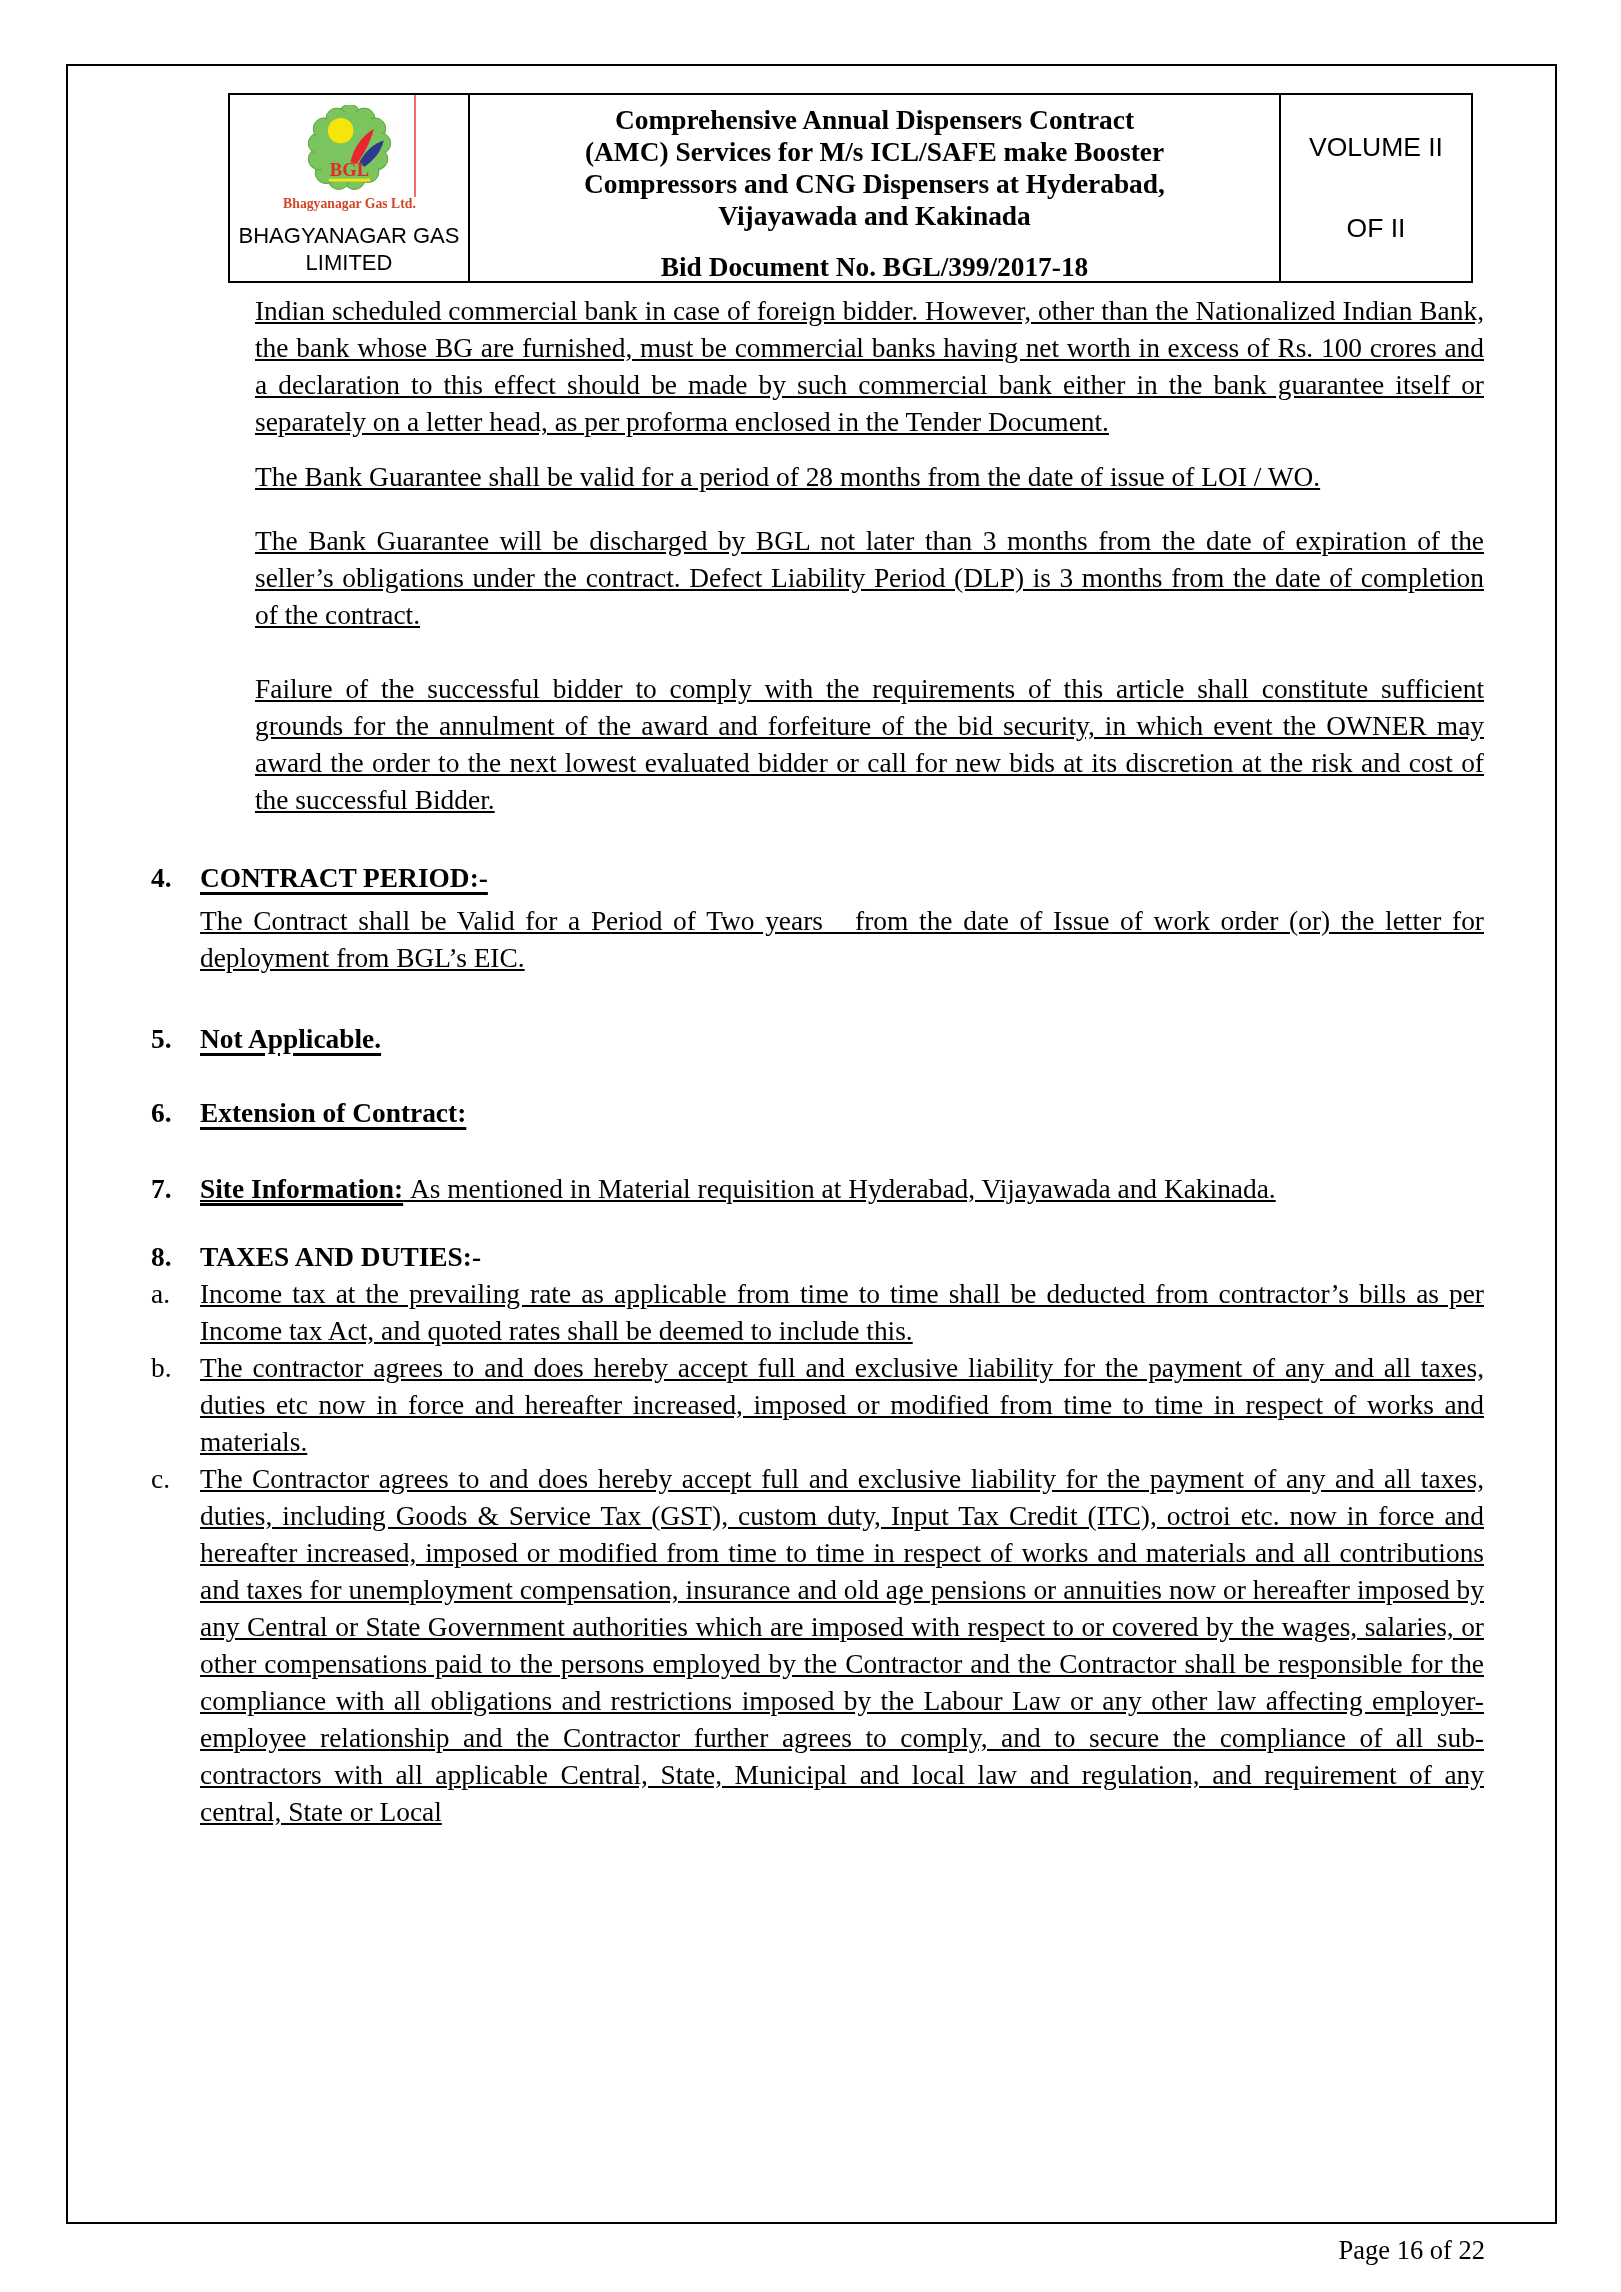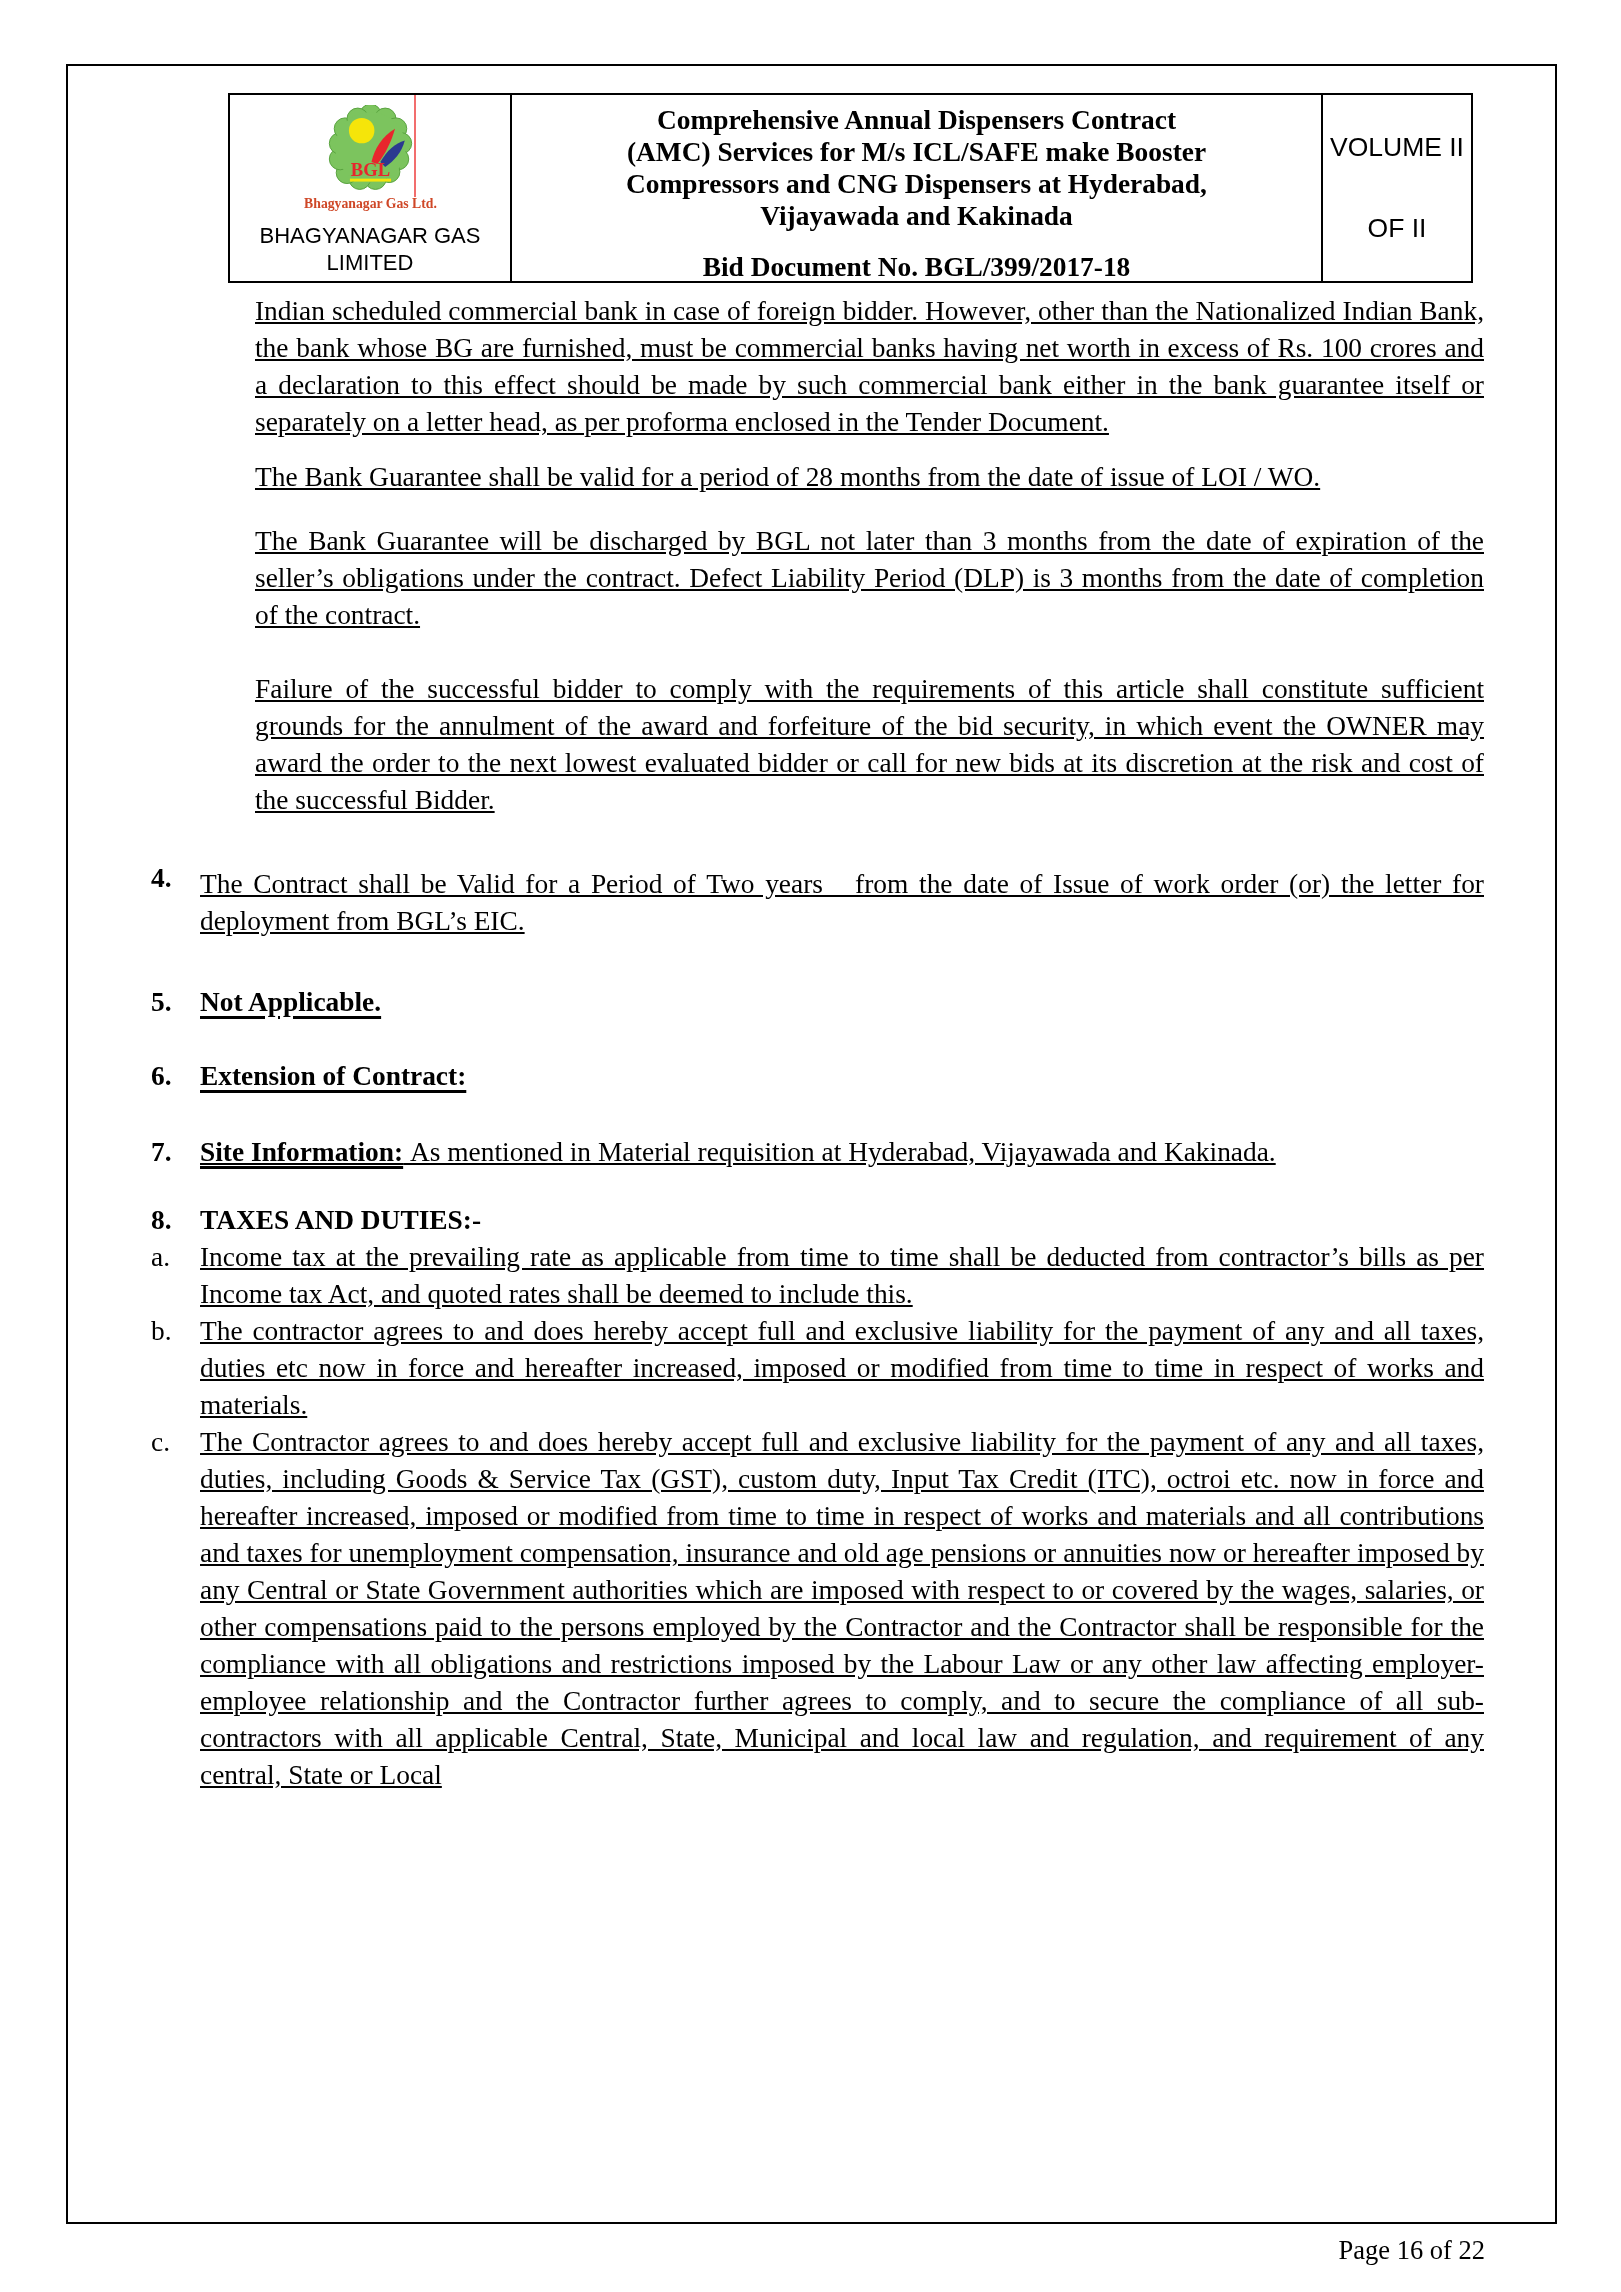--- a/index.html
+++ b/index.html
@@ -13,21 +13,21 @@
     border:2.9px solid #000; box-sizing:border-box;
   }
   
   .header-table {
     margin:27.4px 0 0 160px; width:1245px; height:190px;
     display:flex; border:2.9px solid #000; box-sizing:border-box;
     background:#fff;
   }
   .cell { box-sizing:border-box; }
   .logo-cell {
-    width:282px; border-right:2.9px solid #000; position:relative;
+    width:240px; border-right:2.9px solid #000; position:relative;
     text-align:center; padding-top:9.8px;
   }
   .red-line { position:absolute; left:184px; top:0; width:2px; height:102px; background:#f26d6d; }
   .company-name {
     font-family:"Liberation Sans", sans-serif; font-size:22px; line-height:26.5px;
     margin-top:1px; padding:0 7.8px;
   }
   .title-cell {
     width:811px; border-right:2.9px solid #000; text-align:center; padding-top:8.8px;
     font-weight:bold; font-size:27.4px; line-height:32px;
@@ -123,20 +123,21 @@
   <div class="content">
 
     <p class="para indent p1">Indian scheduled commercial bank in case of foreign bidder. However, other than the Nationalized Indian Bank, the bank whose BG are furnished, must be commercial banks having net worth in excess of Rs. 100 crores and a declaration to this effect should be made by such commercial bank either in the bank guarantee itself or separately on a letter head, as per proforma enclosed in the Tender Document.</p>
     <p class="para indent p2">The Bank Guarantee shall be valid for a period of 28 months from the date of issue of LOI / WO.</p>
     <p class="para indent p3">The Bank Guarantee will be discharged by BGL not later than 3 months from the date of expiration of the seller’s obligations under the contract. Defect Liability Period (DLP) is 3 months from the date of completion of the contract.</p>
     <p class="para indent p4">Failure of the successful bidder to comply with the requirements of this article shall constitute sufficient grounds for the annulment of the award and forfeiture of the bid security, in which event the OWNER may award the order to the next lowest evaluated bidder or call for new bids at its discretion at the risk and cost of the successful Bidder.</p>
 
     <div class="sec sec-4">
       <span class="num">4.</span>
       <div class="sec-text">
+        <div><span class="h u">CONTRACT PERIOD:-</span></div>
         <p class="para">The Contract shall be Valid for a Period of Two years&nbsp;&nbsp; from the date of Issue of work order (or) the letter for deployment from BGL’s EIC.</p>
       </div>
     </div>
 
     <div class="sec sec-5">
       <span class="num">5.</span>
       <div class="sec-text">
         <div><span class="h u">Not Applicable.</span></div>
       </div>
     </div>

